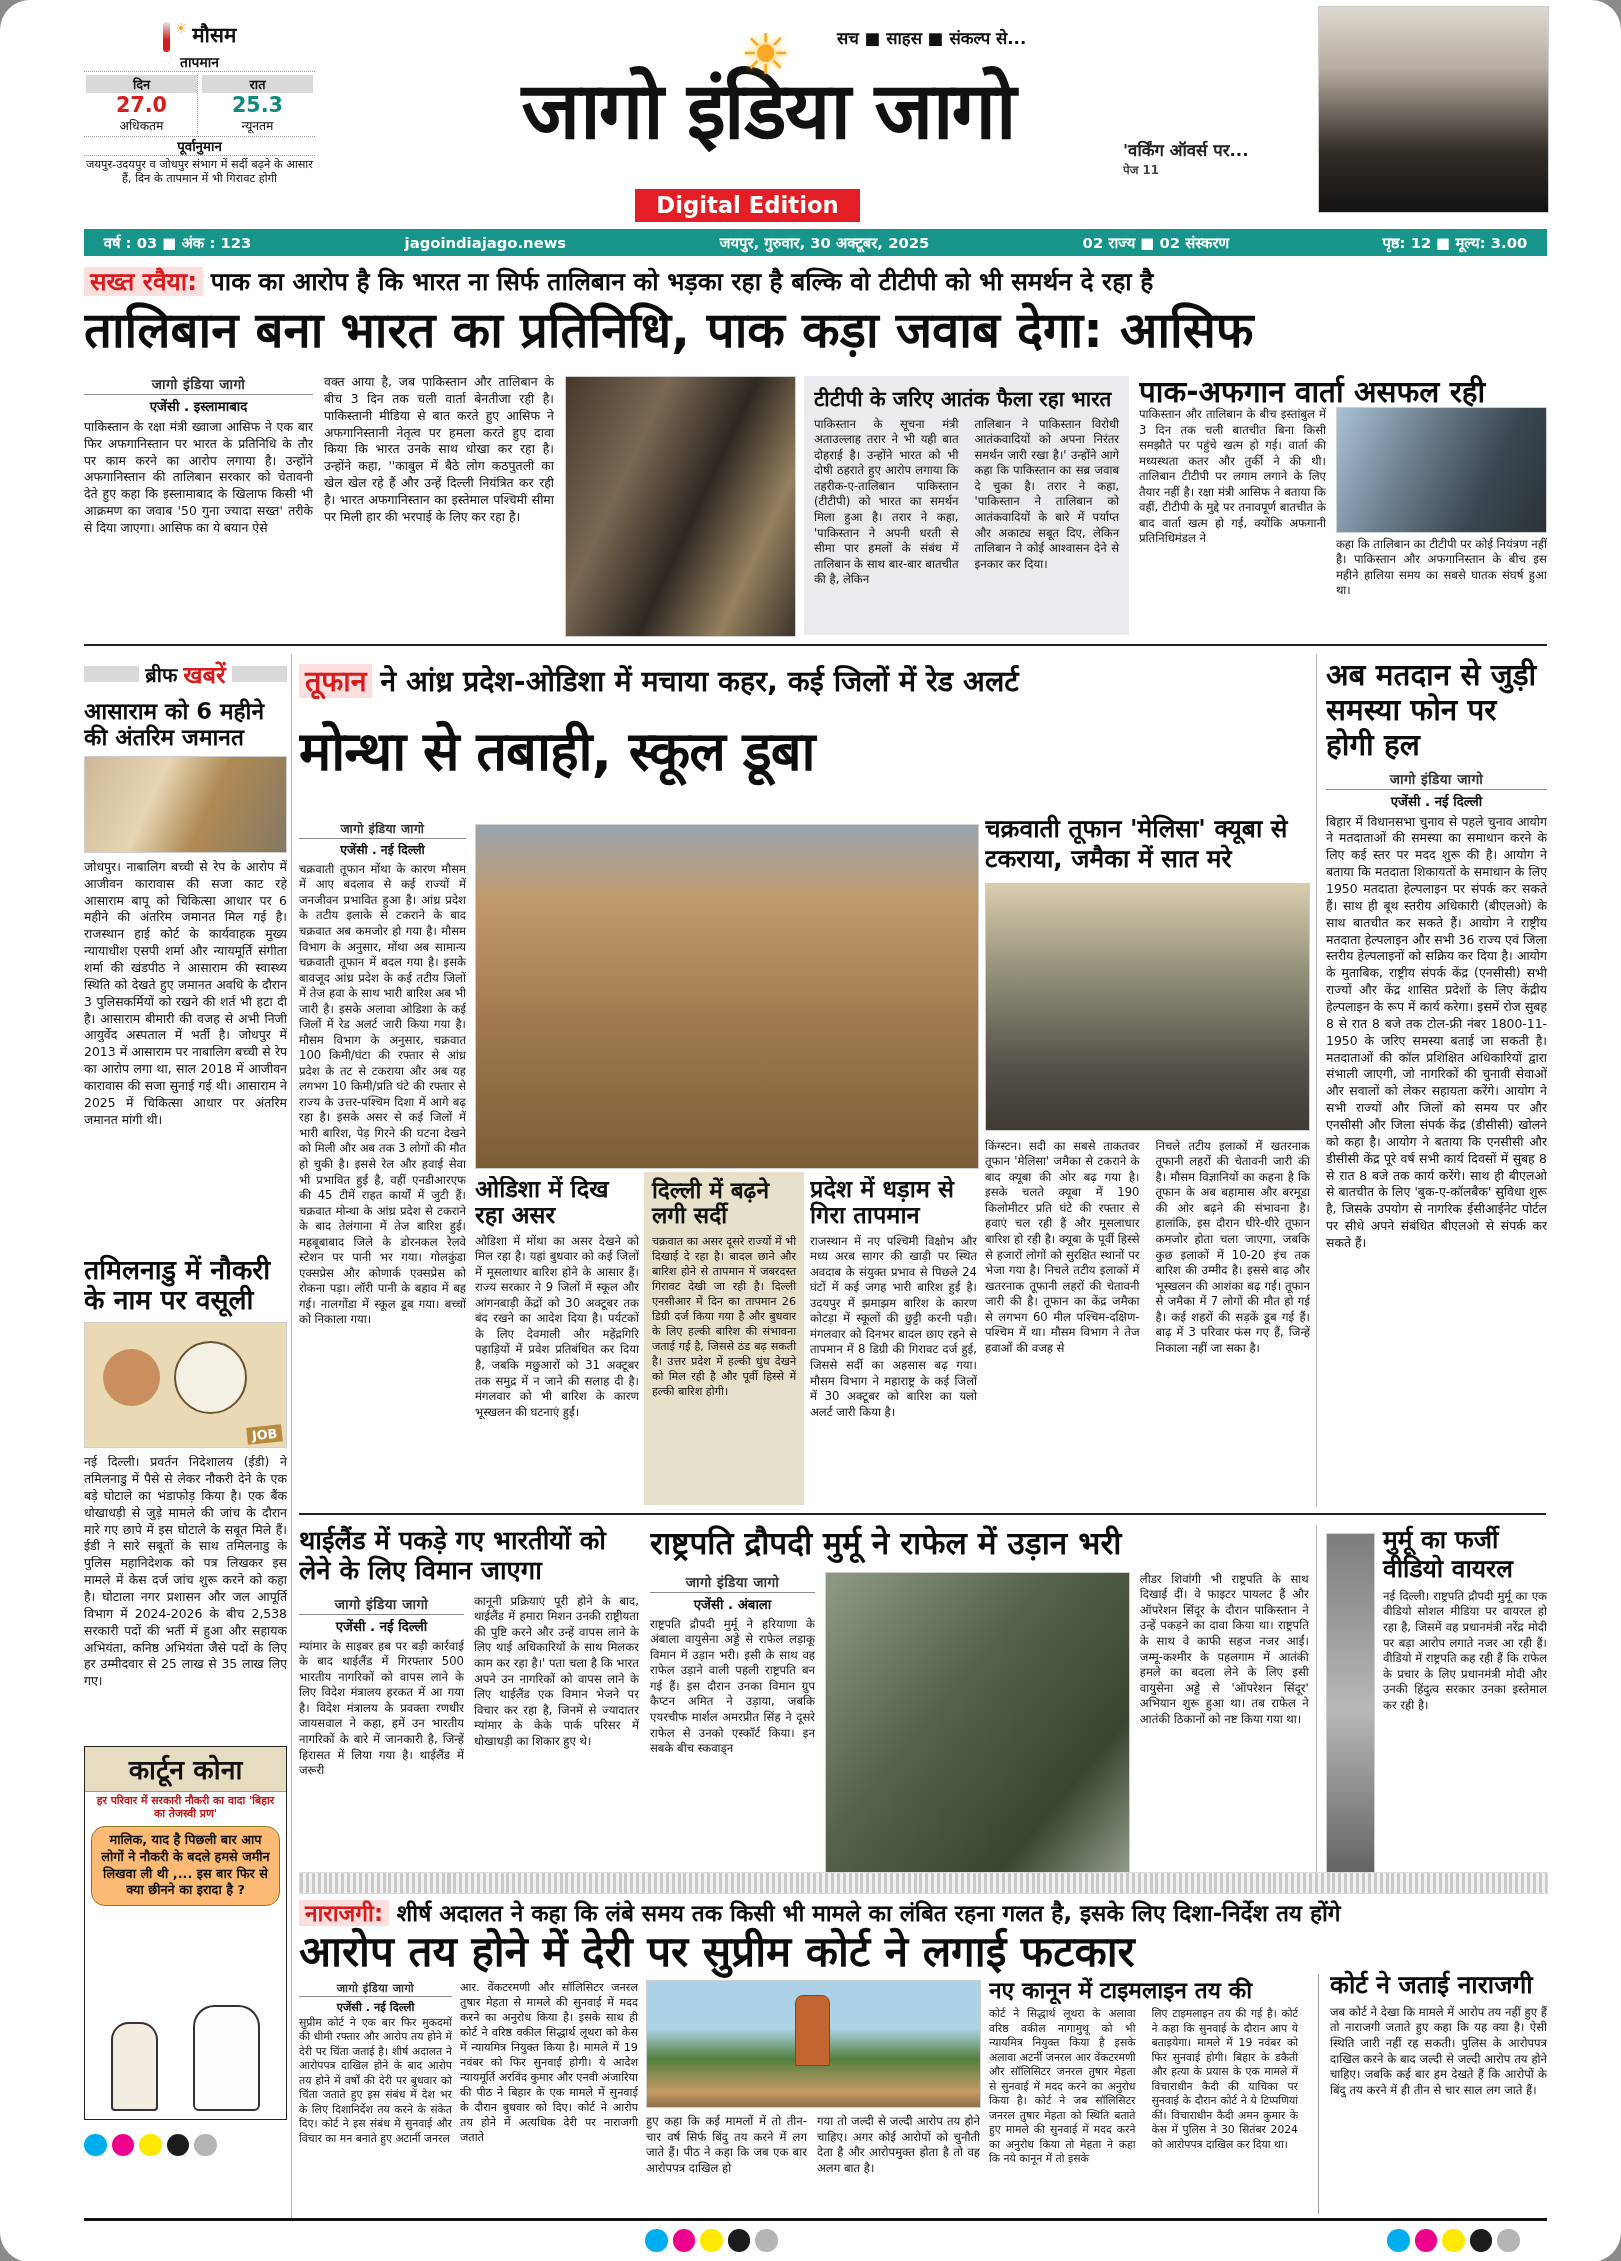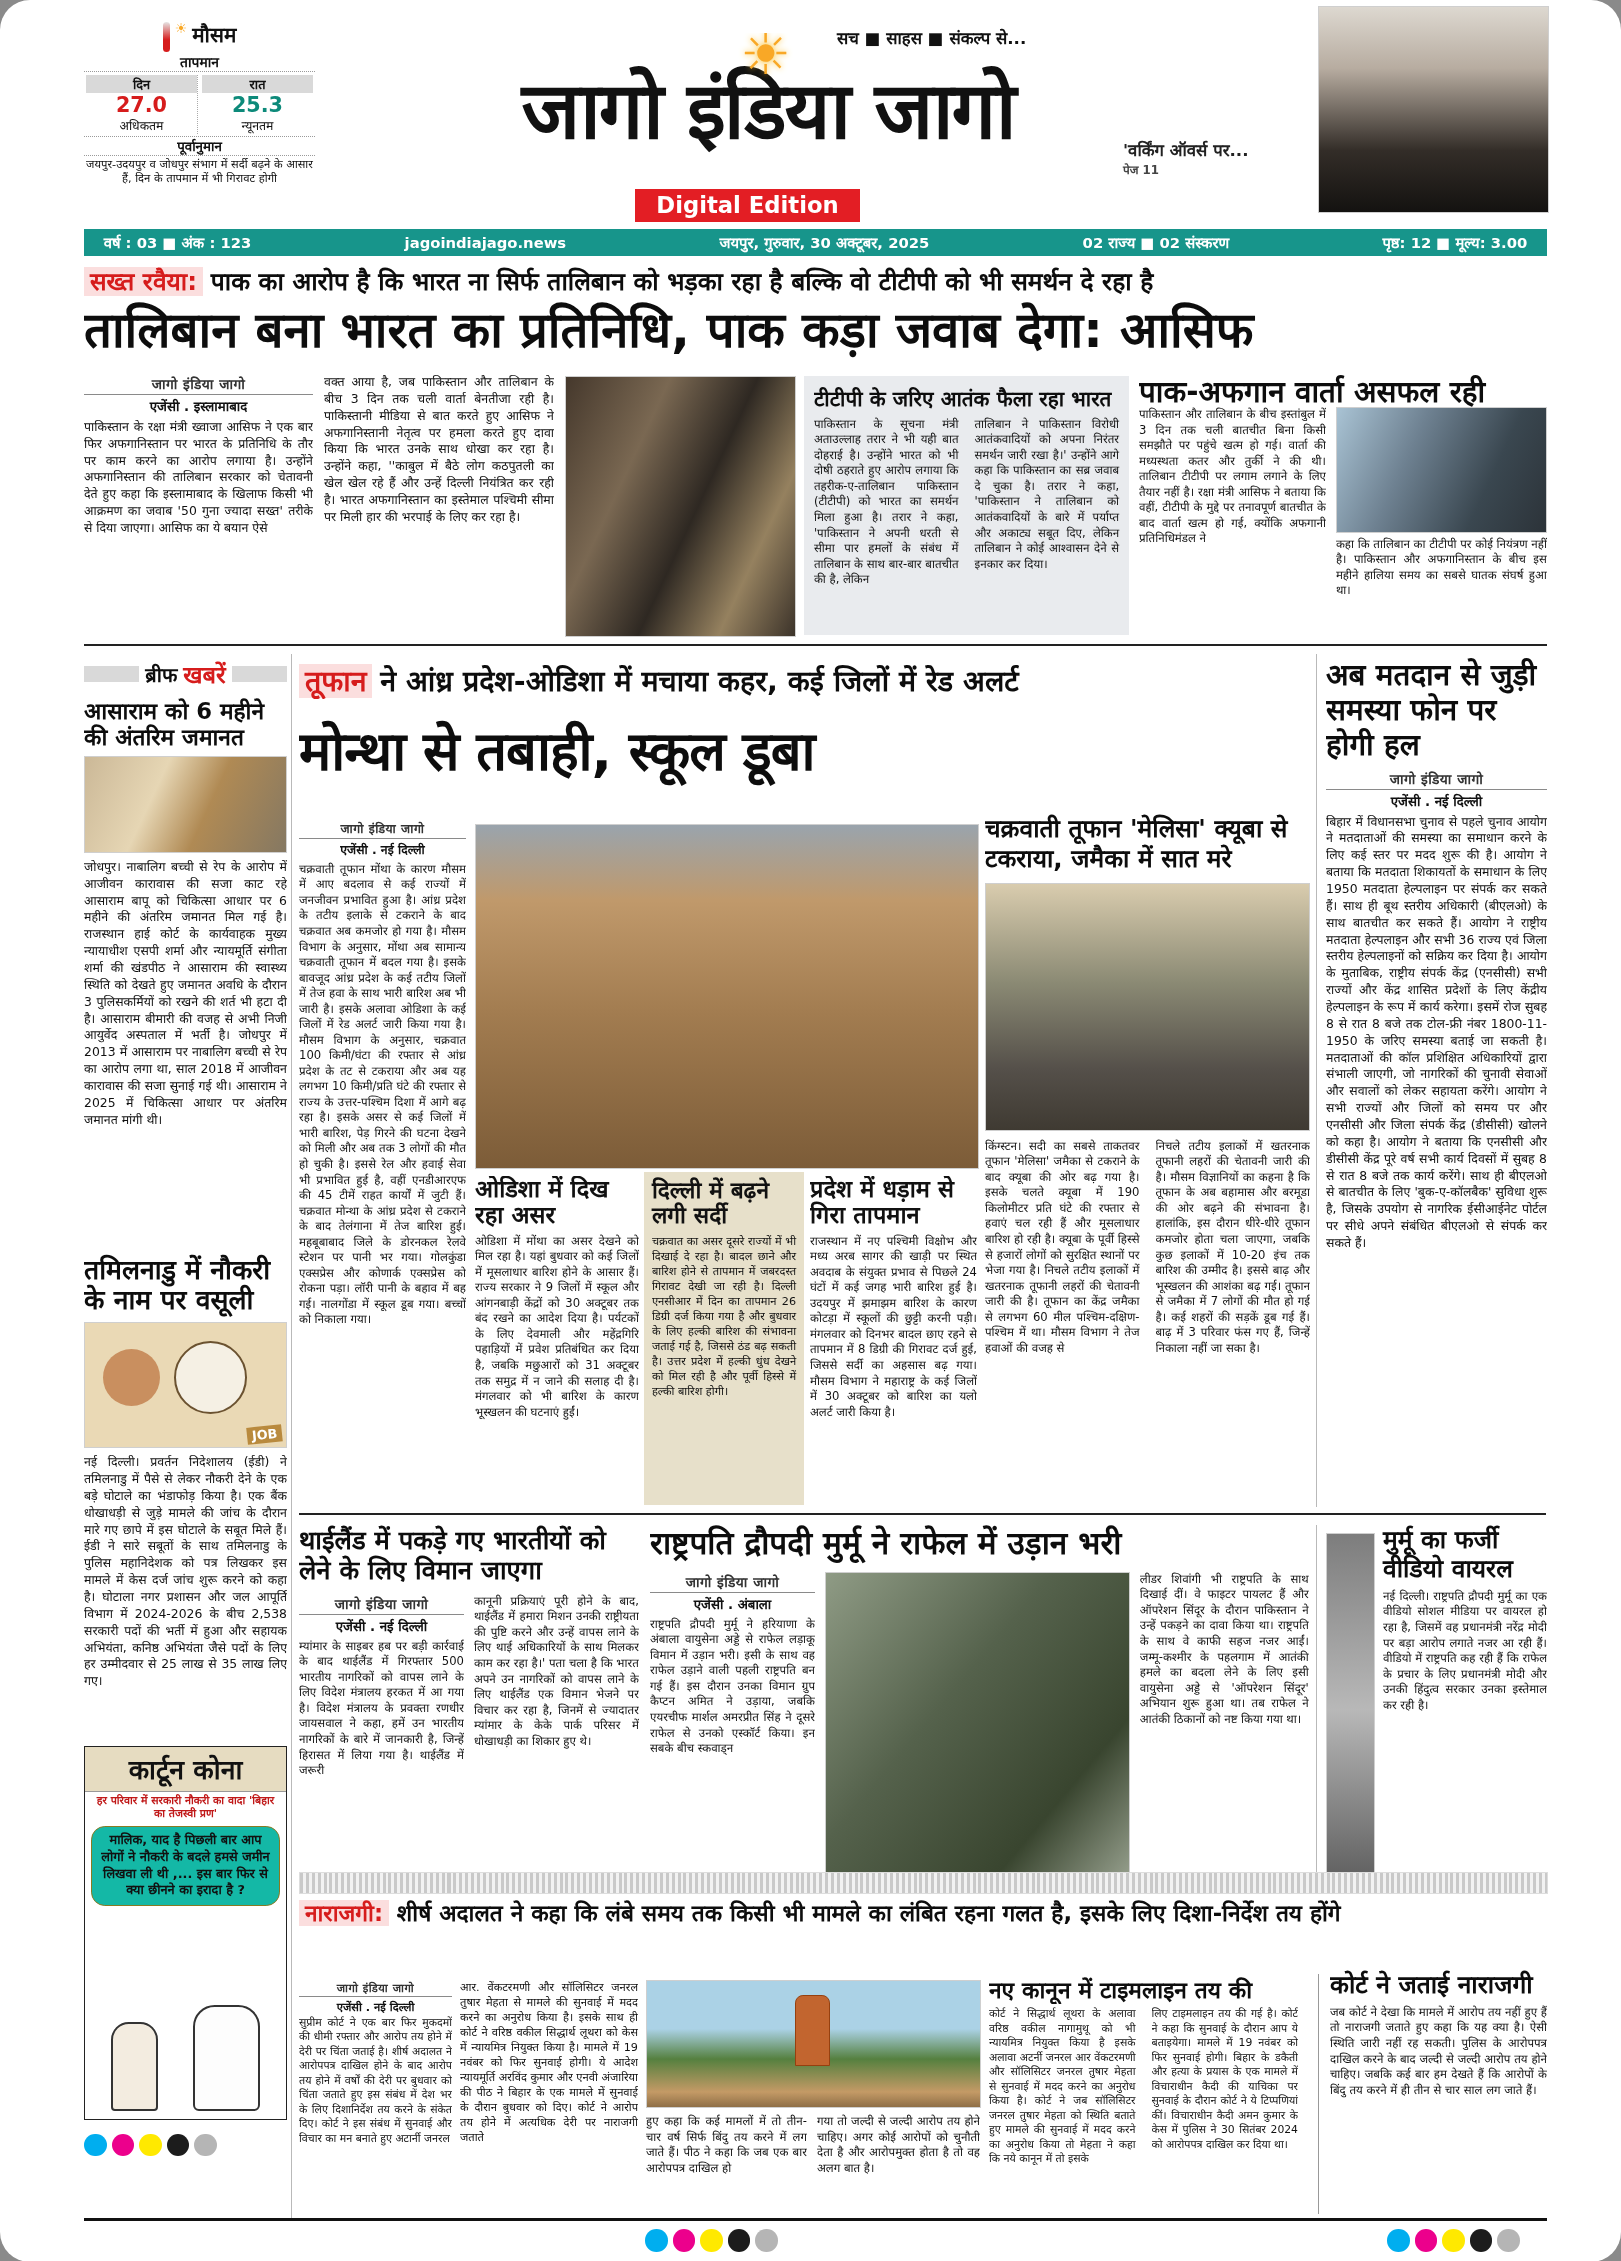--- a/index.html
+++ b/index.html
@@ -134,21 +134,21 @@
     <div class="hl" style="font-size:26.6px;line-height:1.12;margin:9.9px 0 7.9px;">तमिलनाडु में नौकरी के नाम पर वसूली</div>
     <div class="photo ph-job" style="position:relative;width:201px;height:124px;margin-bottom:5.9px;">
       <span class="abs" style="right:3.9px;bottom:3.9px;background:#b98a3e;color:#fff;font-weight:bold;font-size:12.8px;padding:1px 4.9px;transform:rotate(-6deg);">JOB</span>
       <span class="abs" style="left:17.7px;top:25.6px;width:57px;height:57px;border-radius:50%;background:#c98f5f;"></span>
       <span class="abs" style="right:39px;top:17.7px;width:69px;height:69px;border-radius:50%;background:#f5f0e4;border:2px solid #6b5230;"></span>
     </div>
     <div class="body-txt clip" style="height:278px;">नई दिल्ली। प्रवर्तन निदेशालय (ईडी) ने तमिलनाडु में पैसे से लेकर नौकरी देने के एक बड़े घोटाले का भंडाफोड़ किया है। एक बैंक धोखाधड़ी से जुड़े मामले की जांच के दौरान मारे गए छापे में इस घोटाले के सबूत मिले हैं। ईडी ने सारे सबूतों के साथ तमिलनाडु के पुलिस महानिदेशक को पत्र लिखकर इस मामले में केस दर्ज जांच शुरू करने को कहा है। घोटाला नगर प्रशासन और जल आपूर्ति विभाग में 2024-2026 के बीच 2,538 सरकारी पदों की भर्ती में हुआ और सहायक अभियंता, कनिष्ठ अभियंता जैसे पदों के लिए हर उम्मीदवार से 25 लाख से 35 लाख लिए गए।</div>
     <div style="border:1.5px solid #222;margin-top:13.8px;height:372px;position:relative;">
       <div style="background:#e6dcc1;text-align:center;font-weight:bold;font-size:26.6px;padding:3.9px 0;border-bottom:1px solid #999;">कार्टून कोना</div>
       <div style="color:#c01818;font-weight:bold;font-size:10.8px;line-height:1.2;padding:3px 4.9px;text-align:center;">हर परिवार में सरकारी नौकरी का वादा 'बिहार का तेजस्वी प्रण'</div>
-      <div style="margin:2px 5.9px;background:#14b8a6;border:1.5px solid #8a7a22;border-radius:13.8px;padding:5.9px 7.9px;font-weight:bold;font-size:12.8px;line-height:1.3;text-align:center;">मालिक, याद है पिछली बार आप लोगों ने नौकरी के बदले हमसे जमीन लिखवा ली थी ,... इस बार फिर से क्या छीनने का इरादा है ?</div>
+      <div style="margin:2px 5.9px;background:#fdba74;border:1.5px solid #8a7a22;border-radius:13.8px;padding:5.9px 7.9px;font-weight:bold;font-size:12.8px;line-height:1.3;text-align:center;">मालिक, याद है पिछली बार आप लोगों ने नौकरी के बदले हमसे जमीन लिखवा ली थी ,... इस बार फिर से क्या छीनने का इरादा है ?</div>
       <span class="abs" style="left:25.6px;bottom:7.9px;width:43px;height:85px;background:#f3ece0;border:2px solid #333;border-radius:17.7px 17.7px 3.9px 3.9px;"></span>
       <span class="abs" style="right:25.6px;bottom:7.9px;width:63px;height:102px;background:#fdfdfd;border:2px solid #333;border-radius:21.7px 21.7px 5.9px 5.9px;"></span>
     </div>
     <div style="margin-top:13.8px;">
       <span class="dot dot-c"></span><span class="dot dot-m"></span><span class="dot dot-y"></span><span class="dot dot-k"></span><span class="dot dot-g"></span>
     </div>
   </div>
 
   <div class="abs nowrap clip" style="left:299px;top:660px;width:1011px;height:39px;font-size:28.6px;">
     <span class="kicker-label">तूफान</span><span class="hl">ने आंध्र प्रदेश-ओडिशा में मचाया कहर, कई जिलों में रेड अलर्ट</span>
@@ -226,20 +226,21 @@
     <div class="abs" style="left:57px;top:0;width:164px;">
       <div class="hl" style="font-size:24.6px;line-height:1.18;margin-bottom:5.9px;">मुर्मू का फर्जी वीडियो वायरल</div>
       <div class="body-sm">नई दिल्ली। राष्ट्रपति द्रौपदी मुर्मू का एक वीडियो सोशल मीडिया पर वायरल हो रहा है, जिसमें वह प्रधानमंत्री नरेंद्र मोदी पर बड़ा आरोप लगाते नजर आ रही हैं। वीडियो में राष्ट्रपति कह रही हैं कि राफेल के प्रचार के लिए प्रधानमंत्री मोदी और उनकी हिंदुत्व सरकार उनका इस्तेमाल कर रही है।</div>
     </div>
   </div>
 
   <div class="abs hatch" style="left:299px;top:1872px;width:1247px;height:19.7px;"></div>
   <div class="abs nowrap clip" style="left:299px;top:1897px;width:1247px;height:31.5px;font-size:22.7px;">
     <span class="kicker-label">नाराजगी:</span><span class="hl">शीर्ष अदालत ने कहा कि लंबे समय तक किसी भी मामले का लंबित रहना गलत है, इसके लिए दिशा-निर्देश तय होंगे</span>
   </div>
+  <div class="abs nowrap clip hl" style="left:299px;top:1927px;width:1011px;height:51px;font-size:42px;line-height:49px;">आरोप तय होने में देरी पर सुप्रीम कोर्ट ने लगाई फटकार</div>
 
   <div class="abs clip" style="left:299px;top:1980px;width:153px;height:234px;">
     <div class="src-line" style="font-size:11.3px;">जागो इंडिया जागो</div>
     <div class="byline" style="font-size:11.3px;margin-bottom:2px;">एजेंसी . नई दिल्ली</div>
     <div class="body-sm" style="font-size:10.8px;">सुप्रीम कोर्ट ने एक बार फिर मुकदमों की धीमी रफ्तार और आरोप तय होने में देरी पर चिंता जताई है। शीर्ष अदालत ने आरोपपत्र दाखिल होने के बाद आरोप तय होने में वर्षों की देरी पर बुधवार को चिंता जताते हुए इस संबंध में देश भर के लिए दिशानिर्देश तय करने के संकेत दिए। कोर्ट ने इस संबंध में सुनवाई और विचार का मन बनाते हुए अटार्नी जनरल</div>
   </div>
   <div class="abs clip body-sm" style="left:460px;top:1980px;width:178px;height:234px;font-size:11.2px;">आर. वेंकटरमणी और सॉलिसिटर जनरल तुषार मेहता से मामले की सुनवाई में मदद करने का अनुरोध किया है। इसके साथ ही कोर्ट ने वरिष्ठ वकील सिद्धार्थ लूथरा को केस में न्यायमित्र नियुक्त किया है। मामले में 19 नवंबर को फिर सुनवाई होगी। ये आदेश न्यायमूर्ति अरविंद कुमार और एनवी अंजारिया की पीठ ने बिहार के एक मामले में सुनवाई के दौरान बुधवार को दिए। कोर्ट ने आरोप तय होने में अत्यधिक देरी पर नाराजगी जताते</div>
   <div class="photo ph-sc" style="left:646px;top:1980px;width:333px;height:126px;">
     <span class="abs" style="left:148px;top:13.8px;width:33px;height:69px;background:#c2652f;border-radius:7.9px 7.9px 0 0;border:1px solid #96400f;"></span>
   </div>

